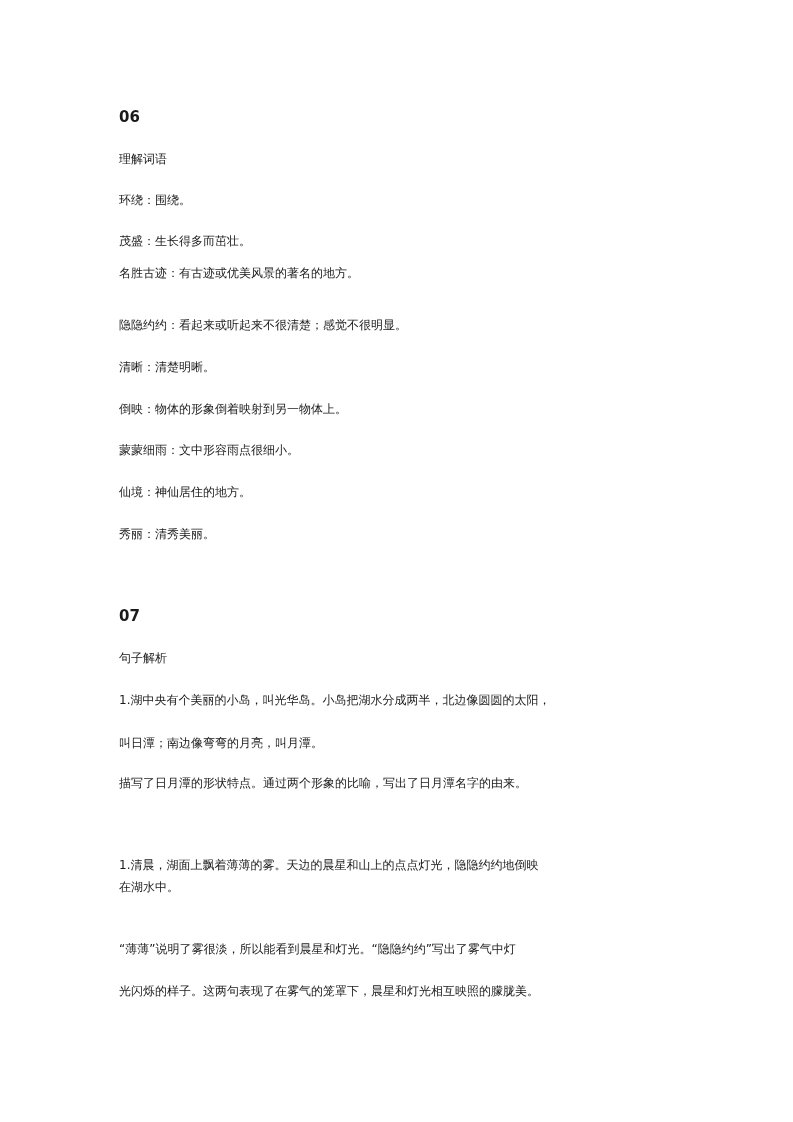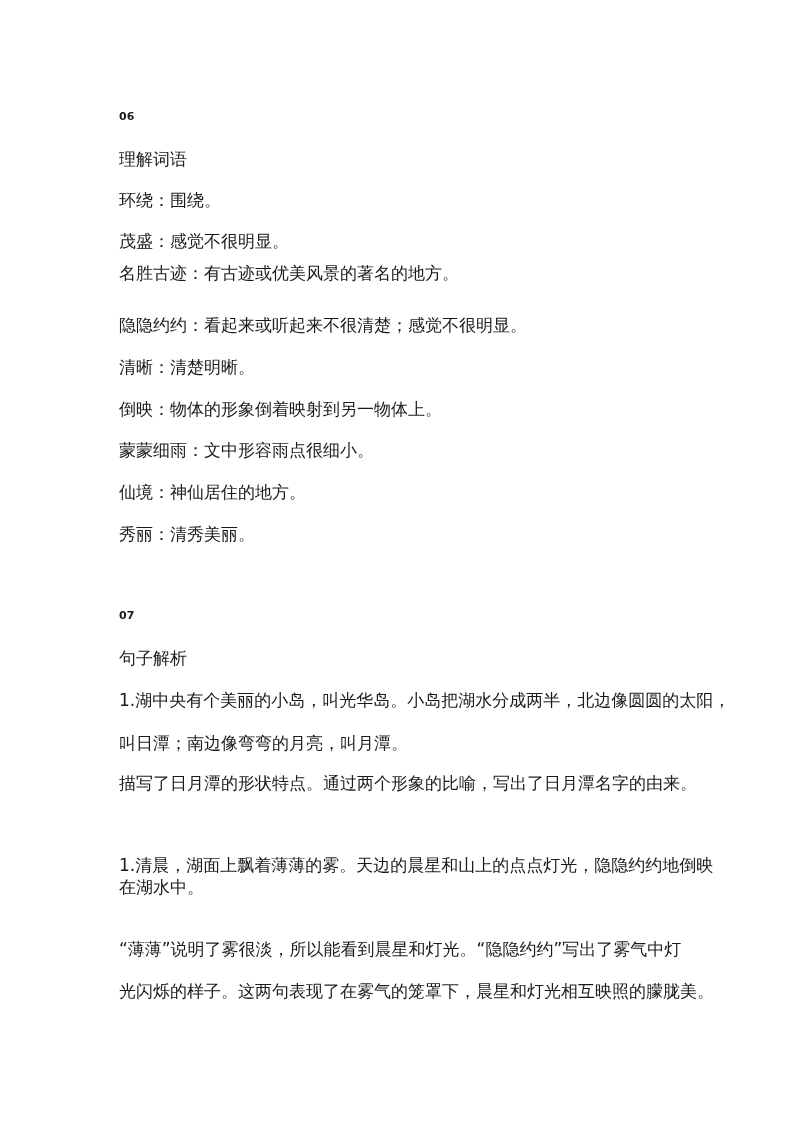--- a/index.html
+++ b/index.html
@@ -1,29 +1,29 @@
 <!DOCTYPE html>
 <html><head>
 <meta charset="utf-8">
 <style>
   html, body { margin: 0; padding: 0; background: #ffffff; }
   body { width: 793px; height: 1122px; position: relative; overflow: hidden;
          font-family: "DejaVu Sans", "Liberation Sans", sans-serif; color: #1a1a1a; }
-  .line { position: absolute; left: 119px; font-size: 17px; line-height: 20px; white-space: nowrap; }
-  .num { font-weight: bold; font-size: 11px; }
+  .line { position: absolute; left: 119px; font-size: 12px; line-height: 20px; white-space: nowrap; }
+  .num { font-weight: bold; font-size: 15px; }
   .bold { font-weight: normal; }
 </style>
 </head>
 <body>
 
 <div>
   <div class="line num" style="top:107px">06</div>
   <div class="line" style="top:149px">理解词语</div>
   <div class="line" style="top:190px">环绕：围绕。</div>
-  <div class="line" style="top:231px">茂盛：感觉不很明显。</div>
+  <div class="line" style="top:231px">茂盛：生长得多而茁壮。</div>
   <div class="line" style="top:263px">名胜古迹：有古迹或优美风景的著名的地方。</div>
   <div class="line" style="top:315px">隐隐约约：看起来或听起来不很清楚；感觉不很明显。</div>
   <div class="line" style="top:357px">清晰：清楚明晰。</div>
   <div class="line" style="top:399px">倒映：物体的形象倒着映射到另一物体上。</div>
   <div class="line" style="top:440px">蒙蒙细雨：文中形容雨点很细小。</div>
   <div class="line" style="top:482px">仙境：神仙居住的地方。</div>
   <div class="line" style="top:524px">秀丽：清秀美丽。</div>
 </div>
 
 <div>

